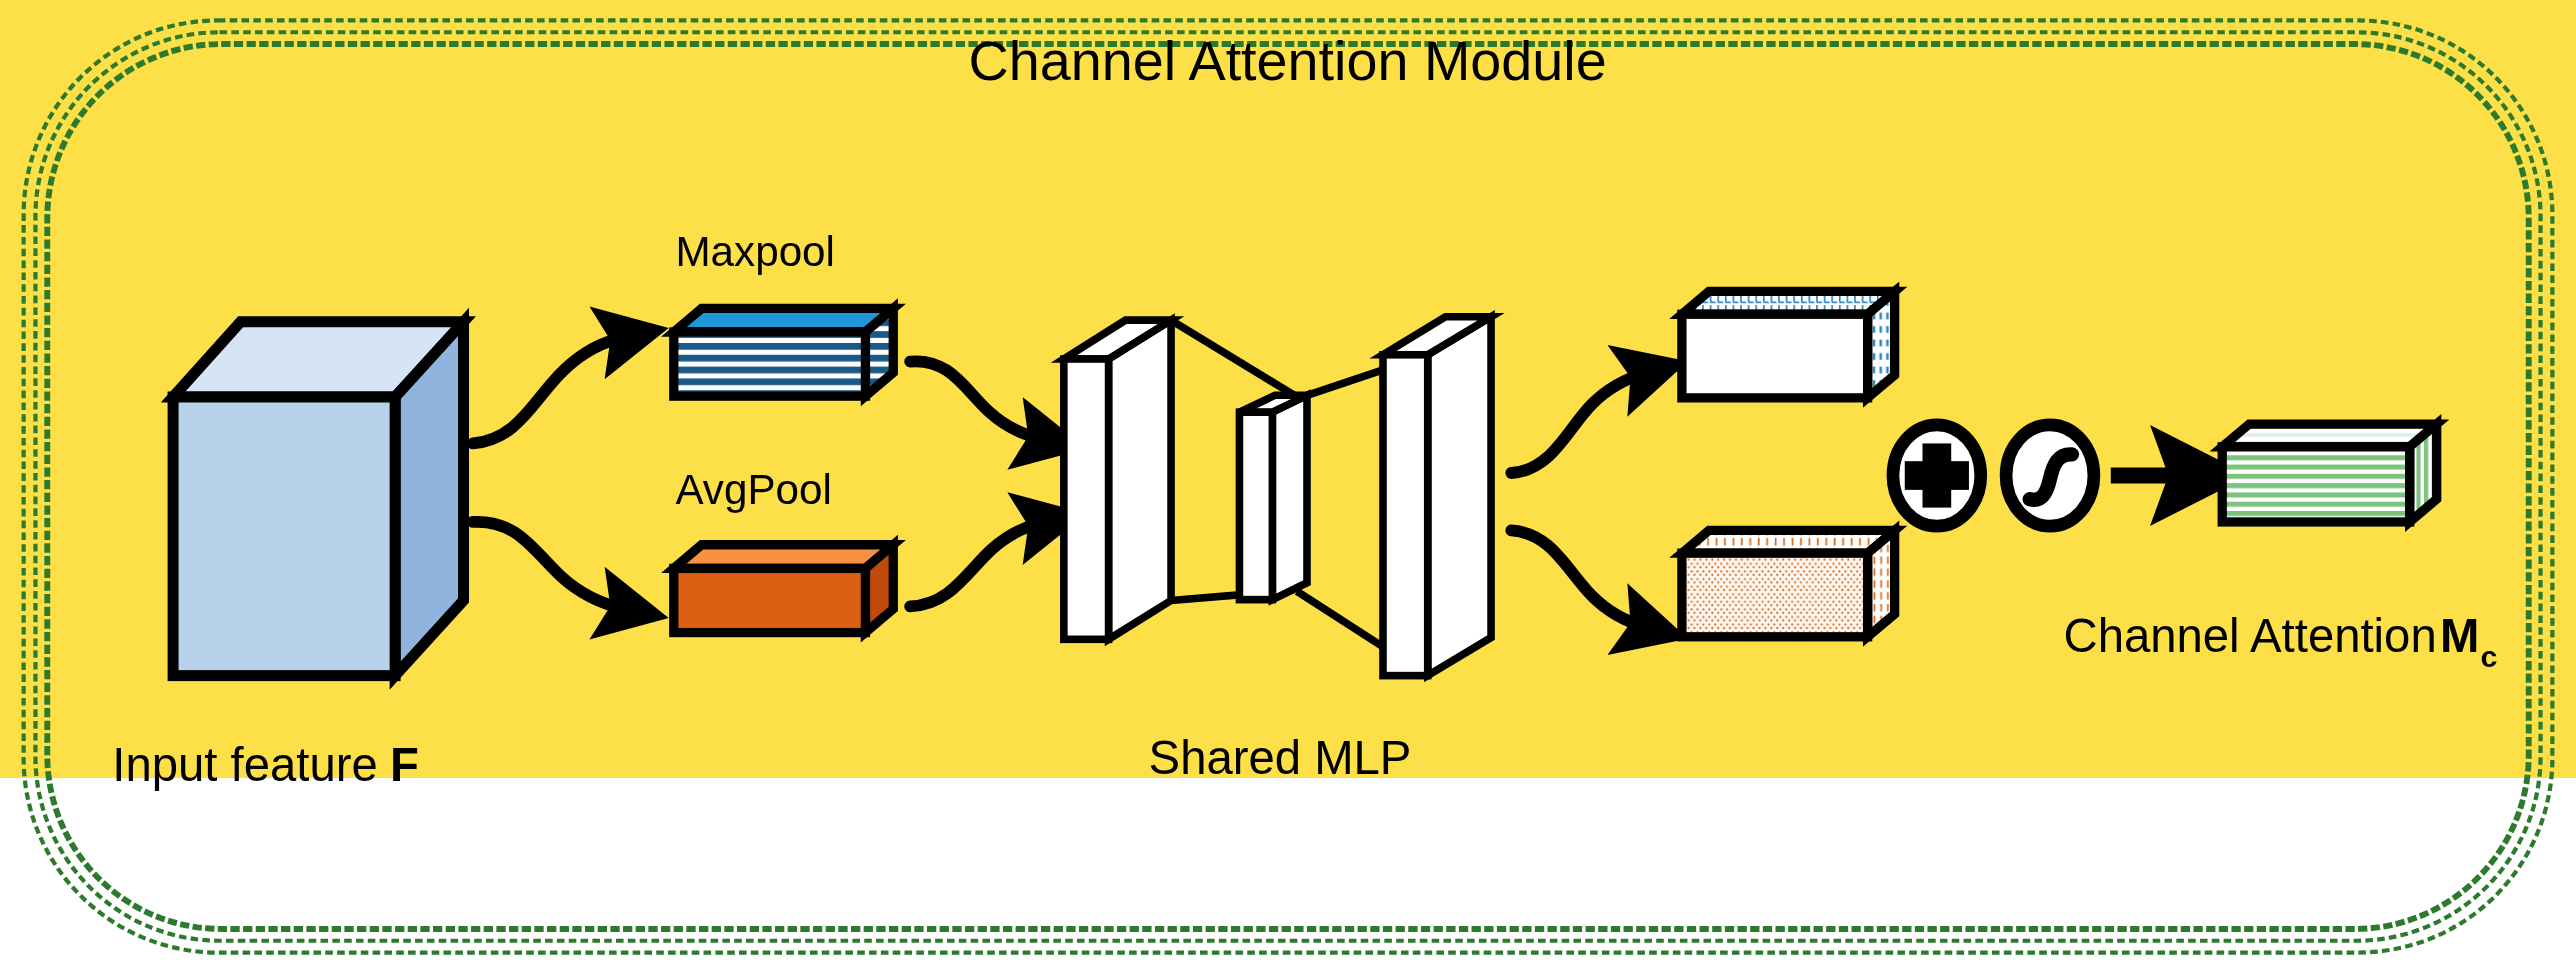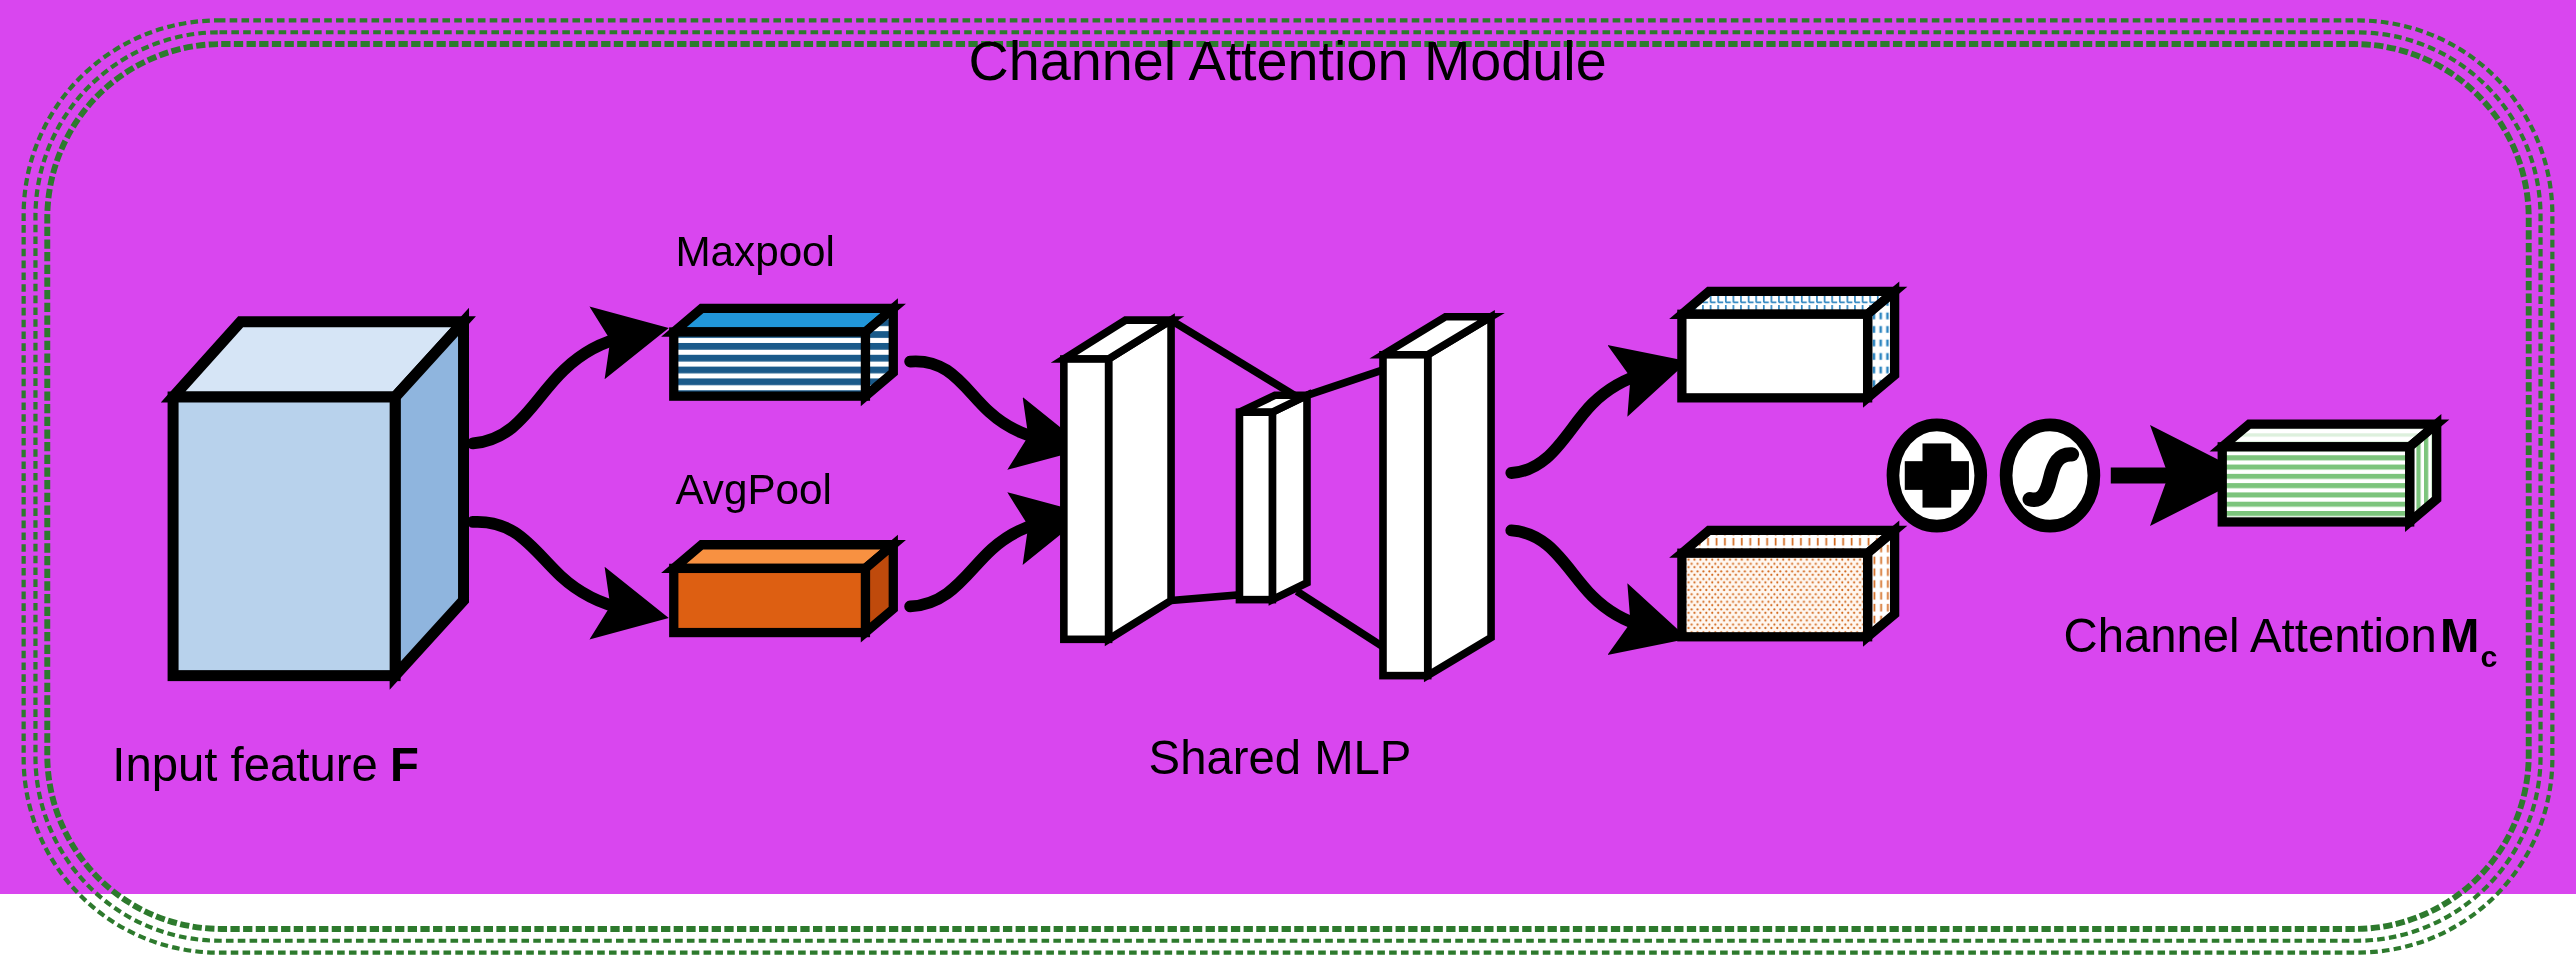--- a/index.html
+++ b/index.html
@@ -9,22 +9,22 @@
   }
   body {
     width: 2576px;
     height: 973px;
     overflow: hidden;
     font-family: "Liberation Sans", sans-serif;
   }
   #stage {
     position: relative;
     width: 2576px;
-    height: 894px;
-    background: #d946ef;
+    height: 778px;
+    background: #fde047;
     text-decoration: underline;
   }
   #stage svg {
     position: absolute;
     top: 0;
     left: 0;
     width: 2576px;
     height: 973px;
   }
   .lbl {

